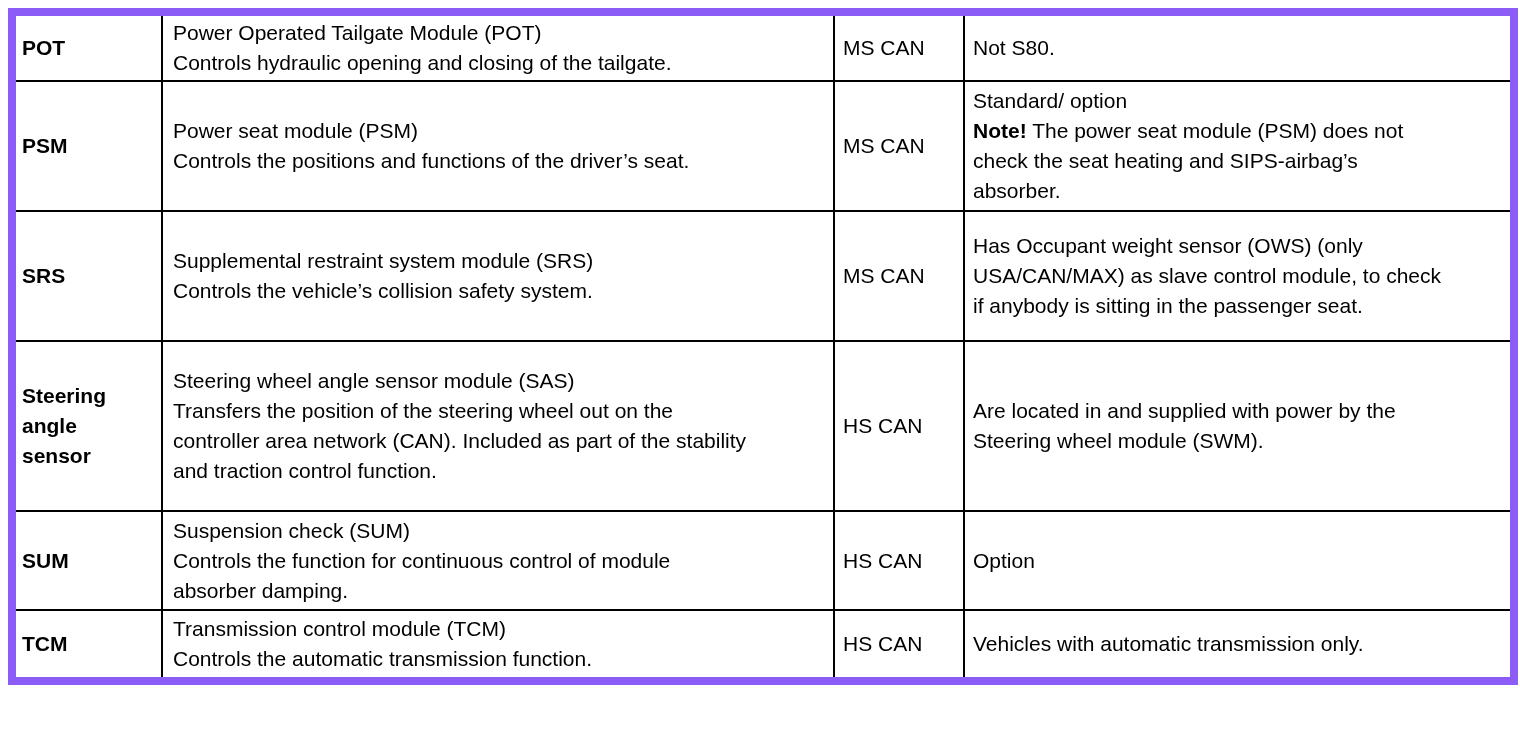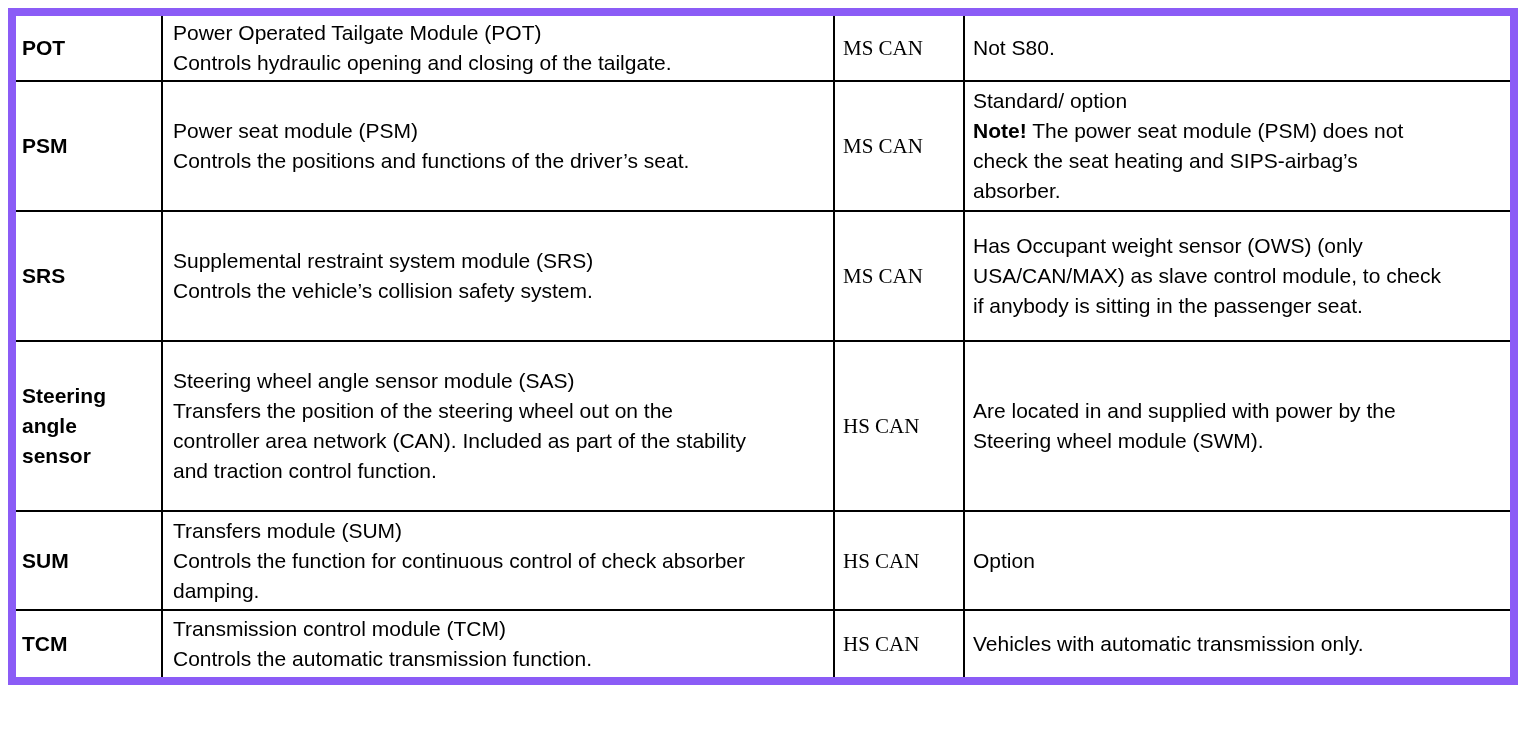--- a/index.html
+++ b/index.html
@@ -36,21 +36,21 @@
   col.col-net   { width: 130px; }
   col.col-notes { width: 550px; }
 
   td.c-abbr {
     font-weight: bold;
     padding: 2px 4px 2px 6px;
     white-space: pre-line;
     line-height: 29px;
   }
   td.c-desc  { padding: 2px 75px 2px 10px; margin-left: 48px; }
-  td.c-net   { padding: 2px 4px 2px 8px; font-family: Liberation Serif, serif; }
+  td.c-net   { padding: 2px 4px 2px 8px; }
   td.c-notes { padding: 2px 62px 2px 8px; margin-left: 22px; }
 
   tr.r1 { height: 64px;  }
   tr.r2 { height: 130px; }
   tr.r3 { height: 130px; }
   tr.r4 { height: 170px; }
   tr.r5 { height: 99px;  }
   tr.r6 { height: 71px;  }
   tr.r7 { height: 65px;  }
 
@@ -119,22 +119,22 @@
         <td class="c-net"><span>HS CAN</span></td>
         <td class="c-notes">
           <div>Are located in and supplied with power by the Steering wheel module (SWM).</div>
           <div><span class="notes-bold"></span><span></span></div>
         </td>
       </tr>
 
       <tr class="r5">
         <td class="c-abbr"><span>SUM</span></td>
         <td class="c-desc">
-          <div>Transfers module (SUM)</div>
-          <div>Controls the function for continuous control of check absorber damping.</div>
+          <div>Suspension check (SUM)</div>
+          <div>Controls the function for continuous control of module absorber damping.</div>
         </td>
         <td class="c-net"><span>HS CAN</span></td>
         <td class="c-notes">
           <div>Option</div>
           <div><span class="notes-bold"></span><span></span></div>
         </td>
       </tr>
 
       <tr class="r6">
         <td class="c-abbr"><span>TCM</span></td>

